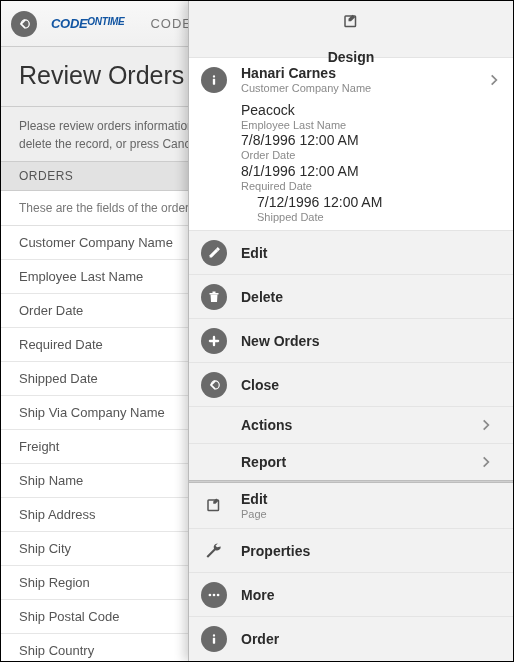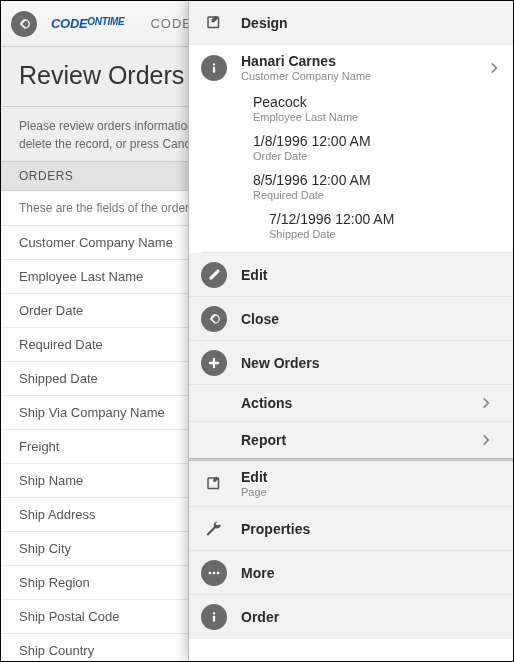--- a/index.html
+++ b/index.html
@@ -80,39 +80,40 @@
     display: flex; flex-direction: column;
     overflow-y: auto;
   }
   .p-row {
     display: flex; align-items: center;
     padding: 8px 12px 8px 12px;
     min-height: 44px;
     gap: 14px;
   }
   .p-row.border { border-bottom: 1px solid #e4e4e4; }
-  .p-row.tight { min-height: 0; padding-top:4px; padding-bottom:6px;margin-left:12px;}
+  .p-row.tight { min-height: 0; padding-top:4px; padding-bottom:6px;}
   .p-icon {
     width: 26px; height: 26px; border-radius: 50%;
     background: #6a6a6a; color: #fff;
     display: flex; align-items: center; justify-content: center;
     flex: 0 0 auto;
     font-size: 14px;
   }
   .p-icon.blank { background: transparent; }
   .p-texts { flex: 1; min-width: 0; }
   .p-label { font-size: 14px; color: #2b2b2b; font-weight: 600; }
   .p-sub { font-size: 11px; color: #8a8a8a; margin-top: 1px; }
   .p-chev { color: #8a8a8a; flex: 0 0 auto; }
   .p-sep {
     height: 1px; background: #dcdcdc;
   }
   .p-sep.thick { height: 3px; background: #cfcfcf; border-top:1px solid #bdbdbd; border-bottom:1px solid #bdbdbd;}
   .p-grey {
     background: #f2f2f2;
+    flex-direction: column;
   }
   .indent-row {
     display: flex; align-items: center;
     padding: 10px 20px 10px 52px;
     font-size: 14px; color: #2b2b2b; font-weight: 600;
     border-bottom: 1px solid #e4e4e4;
     background:#f2f2f2;
   }
   .indent-row .fill { flex:1; }
   svg { display:block; }
@@ -199,28 +200,28 @@
     <div class="p-row tight">
       <div class="p-icon blank"></div>
       <div class="p-texts">
         <div class="p-label" style="font-weight:400;">Peacock</div>
         <div class="p-sub">Employee Last Name</div>
       </div>
     </div>
     <div class="p-row tight">
       <div class="p-icon blank"></div>
       <div class="p-texts">
-        <div class="p-label" style="font-weight:400;">1/8/1996 12:00 AM</div>
+        <div class="p-label" style="font-weight:400;">7/8/1996 12:00 AM</div>
         <div class="p-sub">Order Date</div>
       </div>
     </div>
     <div class="p-row tight">
       <div class="p-icon blank"></div>
       <div class="p-texts">
-        <div class="p-label" style="font-weight:400;">8/5/1996 12:00 AM</div>
+        <div class="p-label" style="font-weight:400;">8/1/1996 12:00 AM</div>
         <div class="p-sub">Required Date</div>
       </div>
     </div>
     <div class="p-row tight border" style="padding-bottom:12px;padding-left:28px;">
       <div class="p-icon blank"></div>
       <div class="p-texts">
         <div class="p-label" style="font-weight:400;">7/12/1996 12:00 AM</div>
         <div class="p-sub">Shipped Date</div>
       </div>
     </div>
@@ -232,38 +233,50 @@
               <path d="M3 17 L3 21 L7 21 L19 9 L15 5 Z"></path>
               <path d="M15 5 L19 9 L22 6 L18 2 Z"></path>
             </svg>
         </div>
         <div class="p-texts">
             <div class="p-label">Edit</div>
           </div>
       </div>
       <div class="p-row border">
         <div class="p-icon">
+          <svg width="12" height="12" viewBox="0 0 24 24" fill="#fff">
+              <path d="M5 7 L19 7 L18 22 L6 22 Z"></path>
+              <rect x="3" y="4" width="18" height="3"></rect>
+              <rect x="9" y="1" width="6" height="3"></rect>
+            </svg>
+        </div>
+        <div class="p-texts">
+            <div class="p-label">Delete</div>
+          </div>
+      </div>
+      <div class="p-row border">
+        <div class="p-icon">
+          <svg width="14" height="14" viewBox="0 0 24 24" fill="#fff">
+              <rect x="10" y="3" width="4" height="18" rx="2"></rect>
+              <rect x="3" y="10" width="18" height="4" rx="2"></rect>
+            </svg>
+        </div>
+        <div class="p-texts">
+            <div class="p-label">New Orders</div>
+          </div>
+      </div>
+      <div class="p-row border">
+        <div class="p-icon">
           <svg width="14" height="14" viewBox="0 0 24 24" fill="none" stroke="#fff" stroke-width="3">
               <path d="M14 5 L7 12 L14 19"></path>
               <path d="M7 12 A7 7 0 1 1 14 19" stroke-width="2" fill="none"></path>
             </svg>
         </div>
         <div class="p-texts">
             <div class="p-label">Close</div>
-          </div>
-      </div>
-      <div class="p-row border">
-        <div class="p-icon">
-          <svg width="14" height="14" viewBox="0 0 24 24" fill="#fff">
-              <rect x="10" y="3" width="4" height="18" rx="2"></rect>
-              <rect x="3" y="10" width="18" height="4" rx="2"></rect>
-            </svg>
-        </div>
-        <div class="p-texts">
-            <div class="p-label">New Orders</div>
           </div>
       </div>
 
       <div class="indent-row">
         <span>Actions</span>
         <span class="fill"></span>
         <svg width="14" height="14" viewBox="0 0 24 24" fill="none" stroke="#8a8a8a" stroke-width="3">
             <path d="M8 4 L16 12 L8 20"></path>
           </svg>
       </div>

